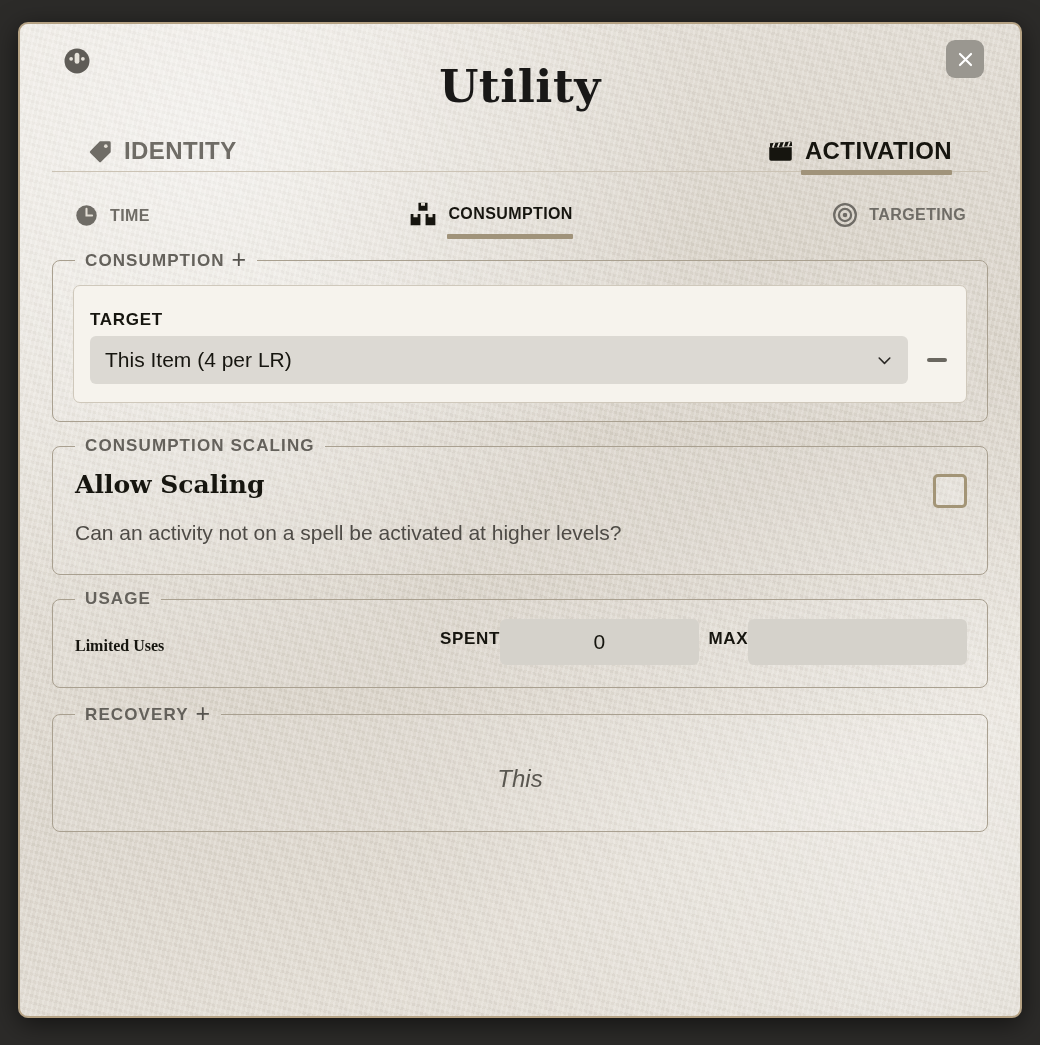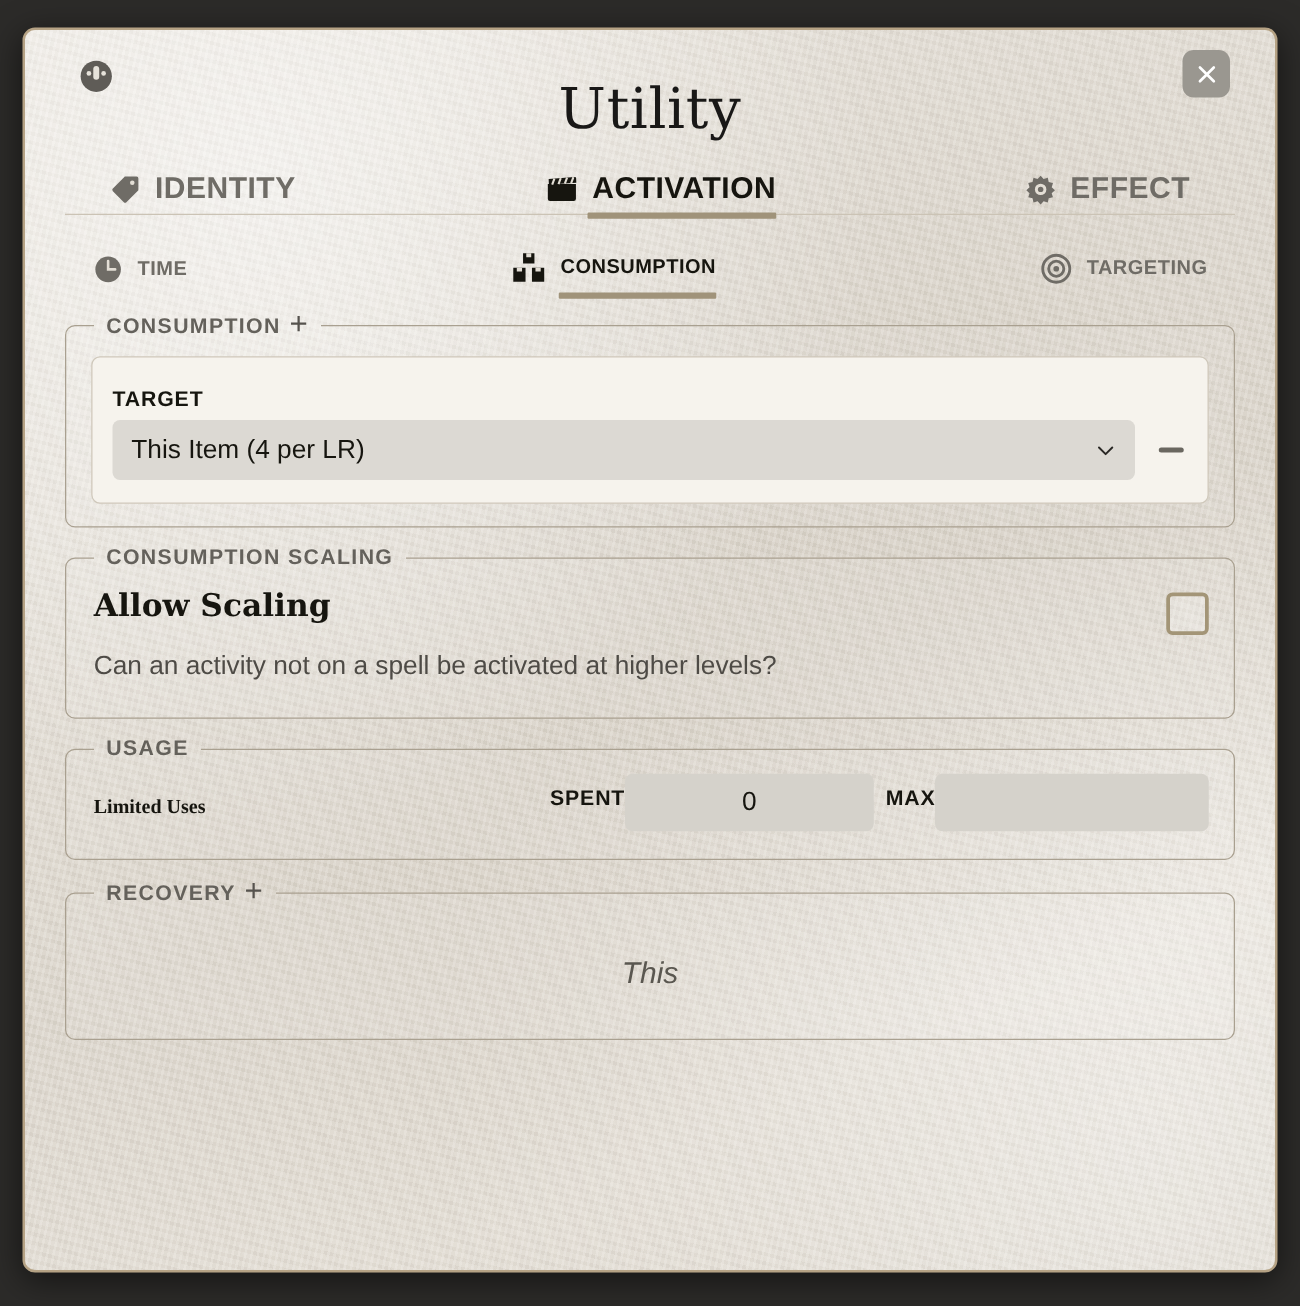--- a/index.html
+++ b/index.html
@@ -83,21 +83,21 @@
     justify-content: center;
     cursor: pointer;
   }
 
   .title {
     position: absolute;
     left: 0; right: 0;
     top: 36px;
     text-align: center;
     font-family: "DejaVu Serif", "Liberation Serif", serif;
-    font-weight: 400;
+    font-weight: 700;
     font-size: 45px;
     letter-spacing: 0.5px;
     color: #191817;
   }
 
   
   .tabs-primary {
     display: flex;
     justify-content: space-between;
     align-items: flex-end;
@@ -386,30 +386,20 @@
         <span class="tab-icon">
           <svg width="27" height="27" viewBox="0 0 24 24" aria-hidden="true">
             <path d="M2 8.2 h20 v10.4 a1.6 1.6 0 0 1 -1.6 1.6 H3.6 A1.6 1.6 0 0 1 2 18.6 z" fill="currentColor"></path>
             <path d="M2.6 4.6 L21.1 3.2 a1 1 0 0 1 1.05 .95 L22.3 7.2 L2.75 8.6 z" fill="currentColor"></path>
             <path d="M6.7 4.3 L5.1 8.55 M11.2 3.95 L9.6 8.25 M15.7 3.6 L14.1 7.9 M20.2 3.3 L18.6 7.6" stroke="#e3ded5" stroke-width="1.5"></path>
           </svg>
         </span>
         <span class="tab-label">ACTIVATION</span>
       </button>
 
-      <button class="tab">
-        <span class="tab-icon">
-          <svg width="25" height="25" viewBox="0 0 24 24" aria-hidden="true">
-            <path d="M12 1.6 l2.3 2.5 l3.2 -1.0 l.7 3.3 l3.3 .7 l-1.0 3.2 l2.5 2.3 l-2.5 2.3 l1.0 3.2 l-3.3 .7 l-.7 3.3 l-3.2 -1.0 l-2.3 2.5 l-2.3 -2.5 l-3.2 1.0 l-.7 -3.3 l-3.3 -.7 l1.0 -3.2 l-2.5 -2.3 l2.5 -2.3 l-1.0 -3.2 l3.3 -.7 l.7 -3.3 l3.2 1.0 z" fill="currentColor"></path>
-            <circle cx="12" cy="12" r="4.4" fill="#e3ded5"></circle>
-            <circle cx="12" cy="12" r="2.1" fill="currentColor"></circle>
-          </svg>
-        </span>
-        <span class="tab-label">EFFECT</span>
-      </button>
     </div>
 
     <div class="tabs-secondary">
 
       <button class="tab">
         <span class="tab-icon">
           <svg width="25" height="25" viewBox="0 0 24 24" aria-hidden="true">
             <circle cx="12" cy="12" r="9.8" fill="currentColor"></circle>
             <path d="M12 5.6 V12 H17.4" stroke="#e3ded5" stroke-width="2" stroke-linecap="round" fill="none"></path>
           </svg>

